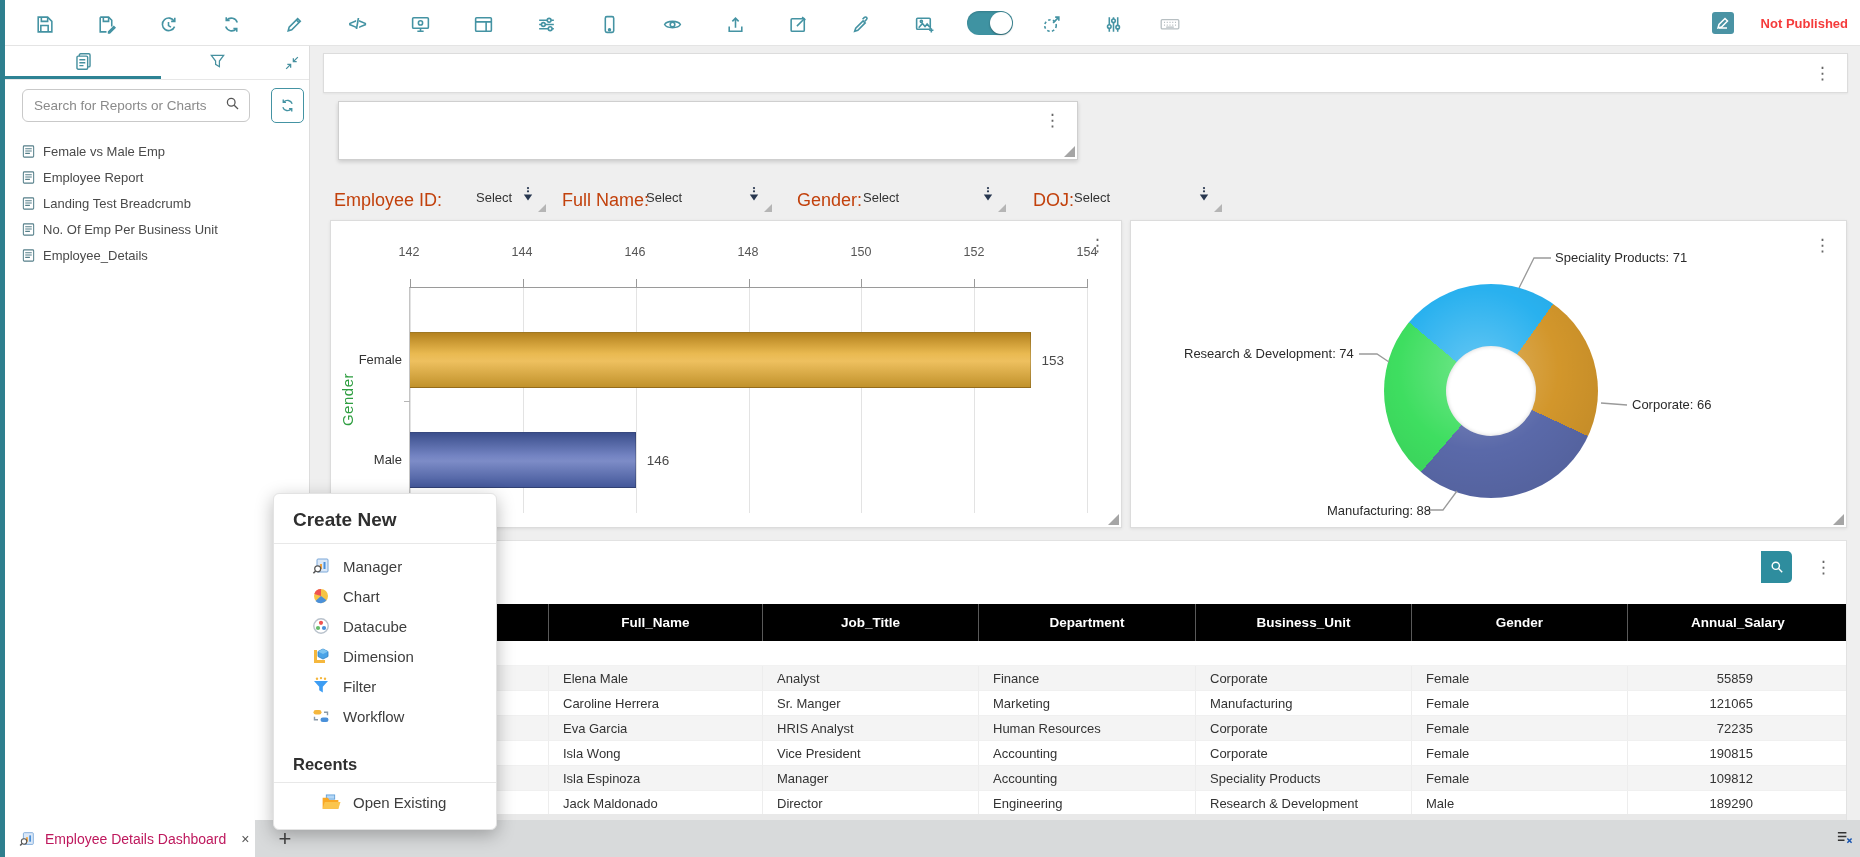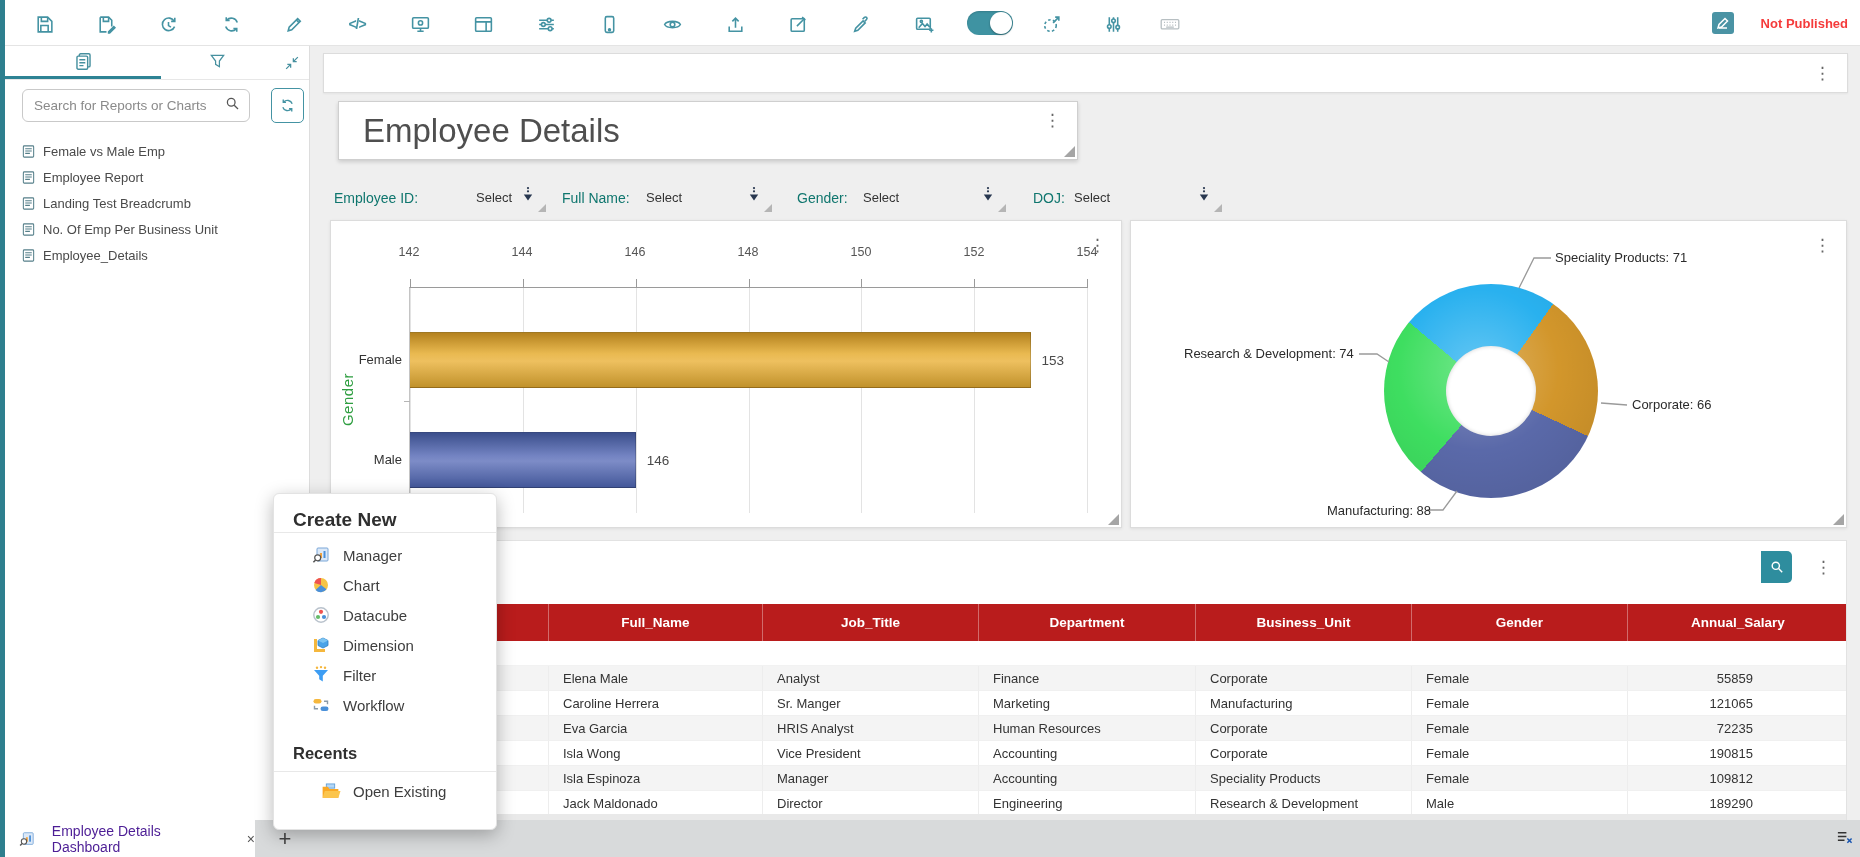--- a/index.html
+++ b/index.html
@@ -39,21 +39,21 @@
   .panel { position:absolute; background:#fff; border:1px solid #dcdcdc; }
   .more-vert { position:absolute; font-size:17px; color:#666; line-height:1; cursor:pointer; }
   .rsz { position:absolute; right:2px; bottom:2px; width:0; height:0; border-left:11px solid transparent; border-bottom:11px solid #8f8f8f; opacity:.8; }
   .rsz-sm { position:absolute; width:0; height:0; border-left:8px solid transparent; border-bottom:8px solid #b5b5b5; }
 
   .breadcrumb-panel { left:13px; top:7px; width:1525px; height:40px; box-shadow:0 1px 2px rgba(0,0,0,.05); }
   .title-widget { left:28px; top:55px; width:740px; height:59px; box-shadow:0 2px 4px rgba(0,0,0,.15); border-color:#cfcfcf; }
   .page-title { position:absolute; left:24px; top:0; line-height:57px; font-size:33px; color:#4f4f4f; white-space:nowrap; }
 
   .filter-row { position:absolute; left:0; top:132px; width:1550px; height:44px; }
-  .flt-label { position:absolute; top:12px; font-size:14px; color:#0f766e; }
+  .flt-label { position:absolute; top:12px; font-size:18px; color:#c2410c; }
   .flt-value { position:absolute; top:12px; font-size:13px; color:#333; cursor:pointer; }
   .flt-icon { position:absolute; top:8px; cursor:pointer; }
 
   
   .bar-panel { left:20px; top:174px; width:792px; height:308px; box-shadow:0 1px 3px rgba(0,0,0,.08); }
   .xticks { position:absolute; left:78px; top:24px; width:678px; height:16px; }
   .xtick { position:absolute; transform:translateX(-50%); font-size:12.5px; color:#555; }
   .plot { position:absolute; left:78px; top:66px; width:678px; height:226px; border-top:1px solid #9a9a9a; border-left:1px solid #c4c4c4; }
   .gridline { position:absolute; top:0; bottom:0; width:1px; background:#e3e3e3; }
   .tickmark { position:absolute; top:-9px; width:1px; height:9px; background:#9a9a9a; }
@@ -75,45 +75,45 @@
   .donut-hole { position:absolute; left:315px; top:125px; width:90px; height:90px; border-radius:50%; background:#fff; box-shadow:0 0 4px rgba(0,0,0,.18) inset; }
   .callout { position:absolute; font-size:13px; color:#2b2b2b; white-space:nowrap;text-align:center; }
   .leaders { position:absolute; left:0; top:0; width:717px; height:308px; pointer-events:none; }
 
   
   .table-widget { left:20px; top:494px; width:1517px; height:281px; border-color:#e2e2e2; overflow:hidden; }
   .tbl-search { position:absolute; left:864px; top:10px; width:566px; height:32px; border:1px solid #c9ced3; border-radius:5px 0 0 5px; padding-left:12px; font-size:13.5px; font-style:italic; color:#555; outline:none; font-family:"Liberation Sans",sans-serif; }
   .tbl-search::placeholder { color:#7e868e; font-style:italic; }
   .tbl-search-btn { position:absolute; left:1430px; top:10px; width:31px; height:32px; background:#2e8d9e; border:none; border-radius:0 5px 5px 0; display:flex; align-items:center; justify-content:center; color:#fff; cursor:pointer; }
   .tgrid { display:grid; grid-template-columns:217px 214px 216px 217px 216px 216px 221px; position:absolute; left:0; width:1517px; }
-  .thead { top:63px; height:37px; background:#b91c1c; }
+  .thead { top:63px; height:37px; background:#000000; }
   .thead .th { display:flex; align-items:center; justify-content:center; color:#fff; font-size:13.5px; font-weight:bold; border-left:1px solid rgba(255,255,255,.35); }
   .thead .th:first-child { border-left:none; }
   .trow { height:25px; }
   .trow .td { display:flex; align-items:center; padding-left:14px; font-size:13px; color:#333; border-left:1px solid #ededed; border-bottom:1px solid #f0f0f0; overflow:hidden; white-space:nowrap; }
   .trow .td:first-child { border-left:none; }
   .trow .td.num { justify-content:flex-end; padding-right:95px; }
   .trow.alt { background:#f4f4f4; }
   .blank-row { position:absolute; left:0; top:100px; width:1517px; height:25px; background:#fff; border-bottom:1px solid #f2f2f2; }
   .partial-row { position:absolute; left:0; top:275px; width:1517px; height:6px; background:#f4f4f4; overflow:hidden; }
   .tbl-scroll { position:absolute; left:0; bottom:0; width:1517px; height:6px; background:#e9e9e9; }
 
   
   .create-menu { position:absolute; left:273px; top:493px; width:224px; height:337px; background:#fff; border:1px solid #e3e3e3; border-radius:6px; box-shadow:0 5px 18px rgba(0,0,0,.28); z-index:50; }
-  .menu-title { padding:15px 0 1px 19px; font-size:19px; font-weight:bold; color:#2f2f2f; border-bottom:1px solid #e8e8e8; }
+  .menu-title { padding:15px 0 12px 19px; font-size:19px; font-weight:bold; color:#2f2f2f; border-bottom:1px solid #e8e8e8; }
   .menu-items { padding-top:7px; }
   .menu-item { display:flex; align-items:center; gap:12px; height:30px; padding-left:37px; font-size:15px; color:#3e3e3e; cursor:pointer; }
   .recents-title { padding:24px 0 8px 19px; font-size:16.5px; font-weight:bold; color:#2f2f2f; }
   .menu-divider { height:1px; background:#e8e8e8; }
   .open-existing { display:flex; align-items:center; gap:12px; height:38px; padding-left:46px; font-size:15px; color:#3e3e3e; cursor:pointer; }
 
   
   .bottom-bar { position:absolute; left:0; top:820px; width:1860px; height:37px; background:#d8dadb; z-index:20; }
   .dash-tab { position:absolute; left:5px; top:0; width:250px; height:37px; background:#fff; display:flex; align-items:center; gap:9px; padding-left:13px; cursor:pointer; }
-  .dash-tab .tab-label { font-size:14px; color:#4c1d95;margin-left:7px; }
+  .dash-tab .tab-label { font-size:14px; color:#be185d; }
   .dash-tab .tab-close { margin-left:6px; font-size:14px; color:#555; cursor:pointer; }
   .add-tab { position:absolute; left:268px; top:0; width:34px; height:37px; display:flex; align-items:center; justify-content:center; font-size:22px; color:#444; cursor:pointer; }
   .bb-corner { position:absolute; right:7px; top:9px; cursor:pointer; }
 </style>
 </head>
 <body>
 
 <div class="screen">
   <div class="edge-strip"></div>
 
@@ -323,21 +323,20 @@
     </div>
   </div>
 
   <div class="main">
 
     <div class="panel breadcrumb-panel">
       <span class="more-vert" style="right:16px;top:11px">⋮</span>
     </div>
 
     <div class="panel title-widget">
-      <span class="page-title">Employee Details</span>
       <span class="more-vert" style="right:16px;top:10px">⋮</span>
       <span class="rsz"></span>
     </div>
 
     <div class="filter-row">
       <span class="flt-label" style="left:24px">Employee ID:</span>
       <span class="flt-value" style="left:166px">Select</span>
       <span class="flt-icon" style="left:212px"><svg width="12" height="17" viewBox="0 0 12 16">
             <circle cx="6" cy="1.6" r="1.1" fill="#27364f"></circle>
             <circle cx="6" cy="4.8" r="1.1" fill="#27364f"></circle>

